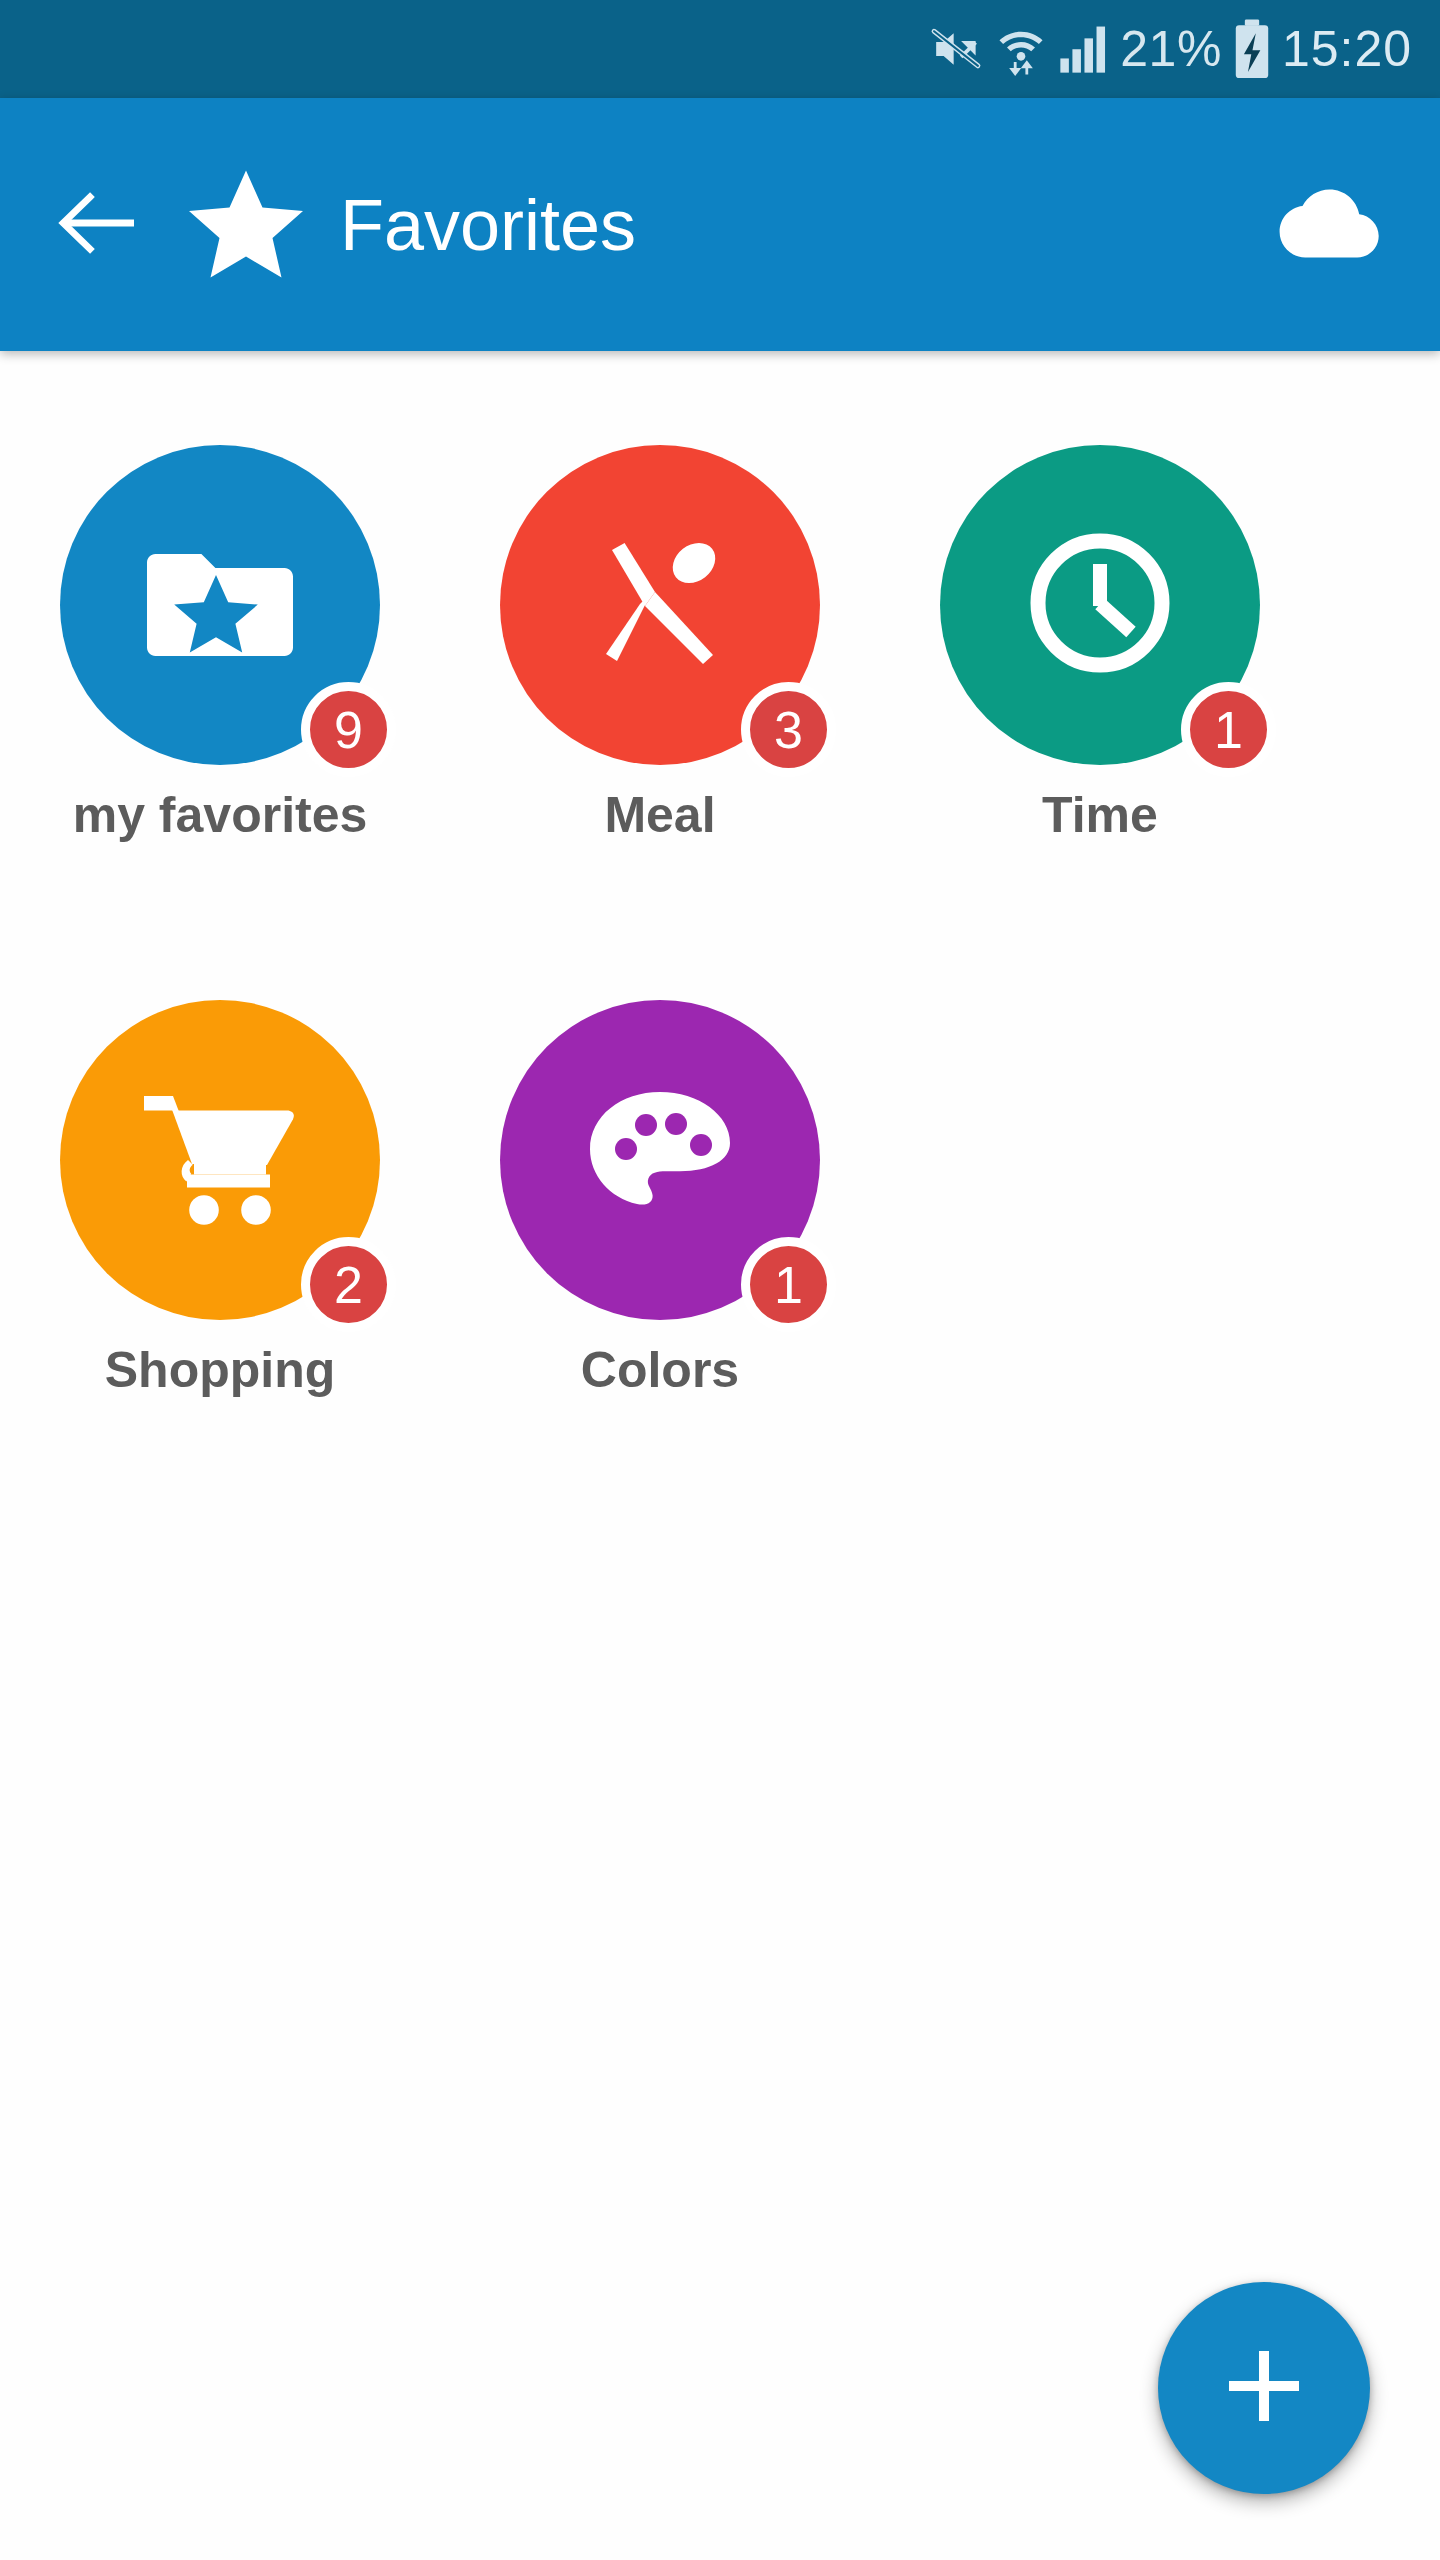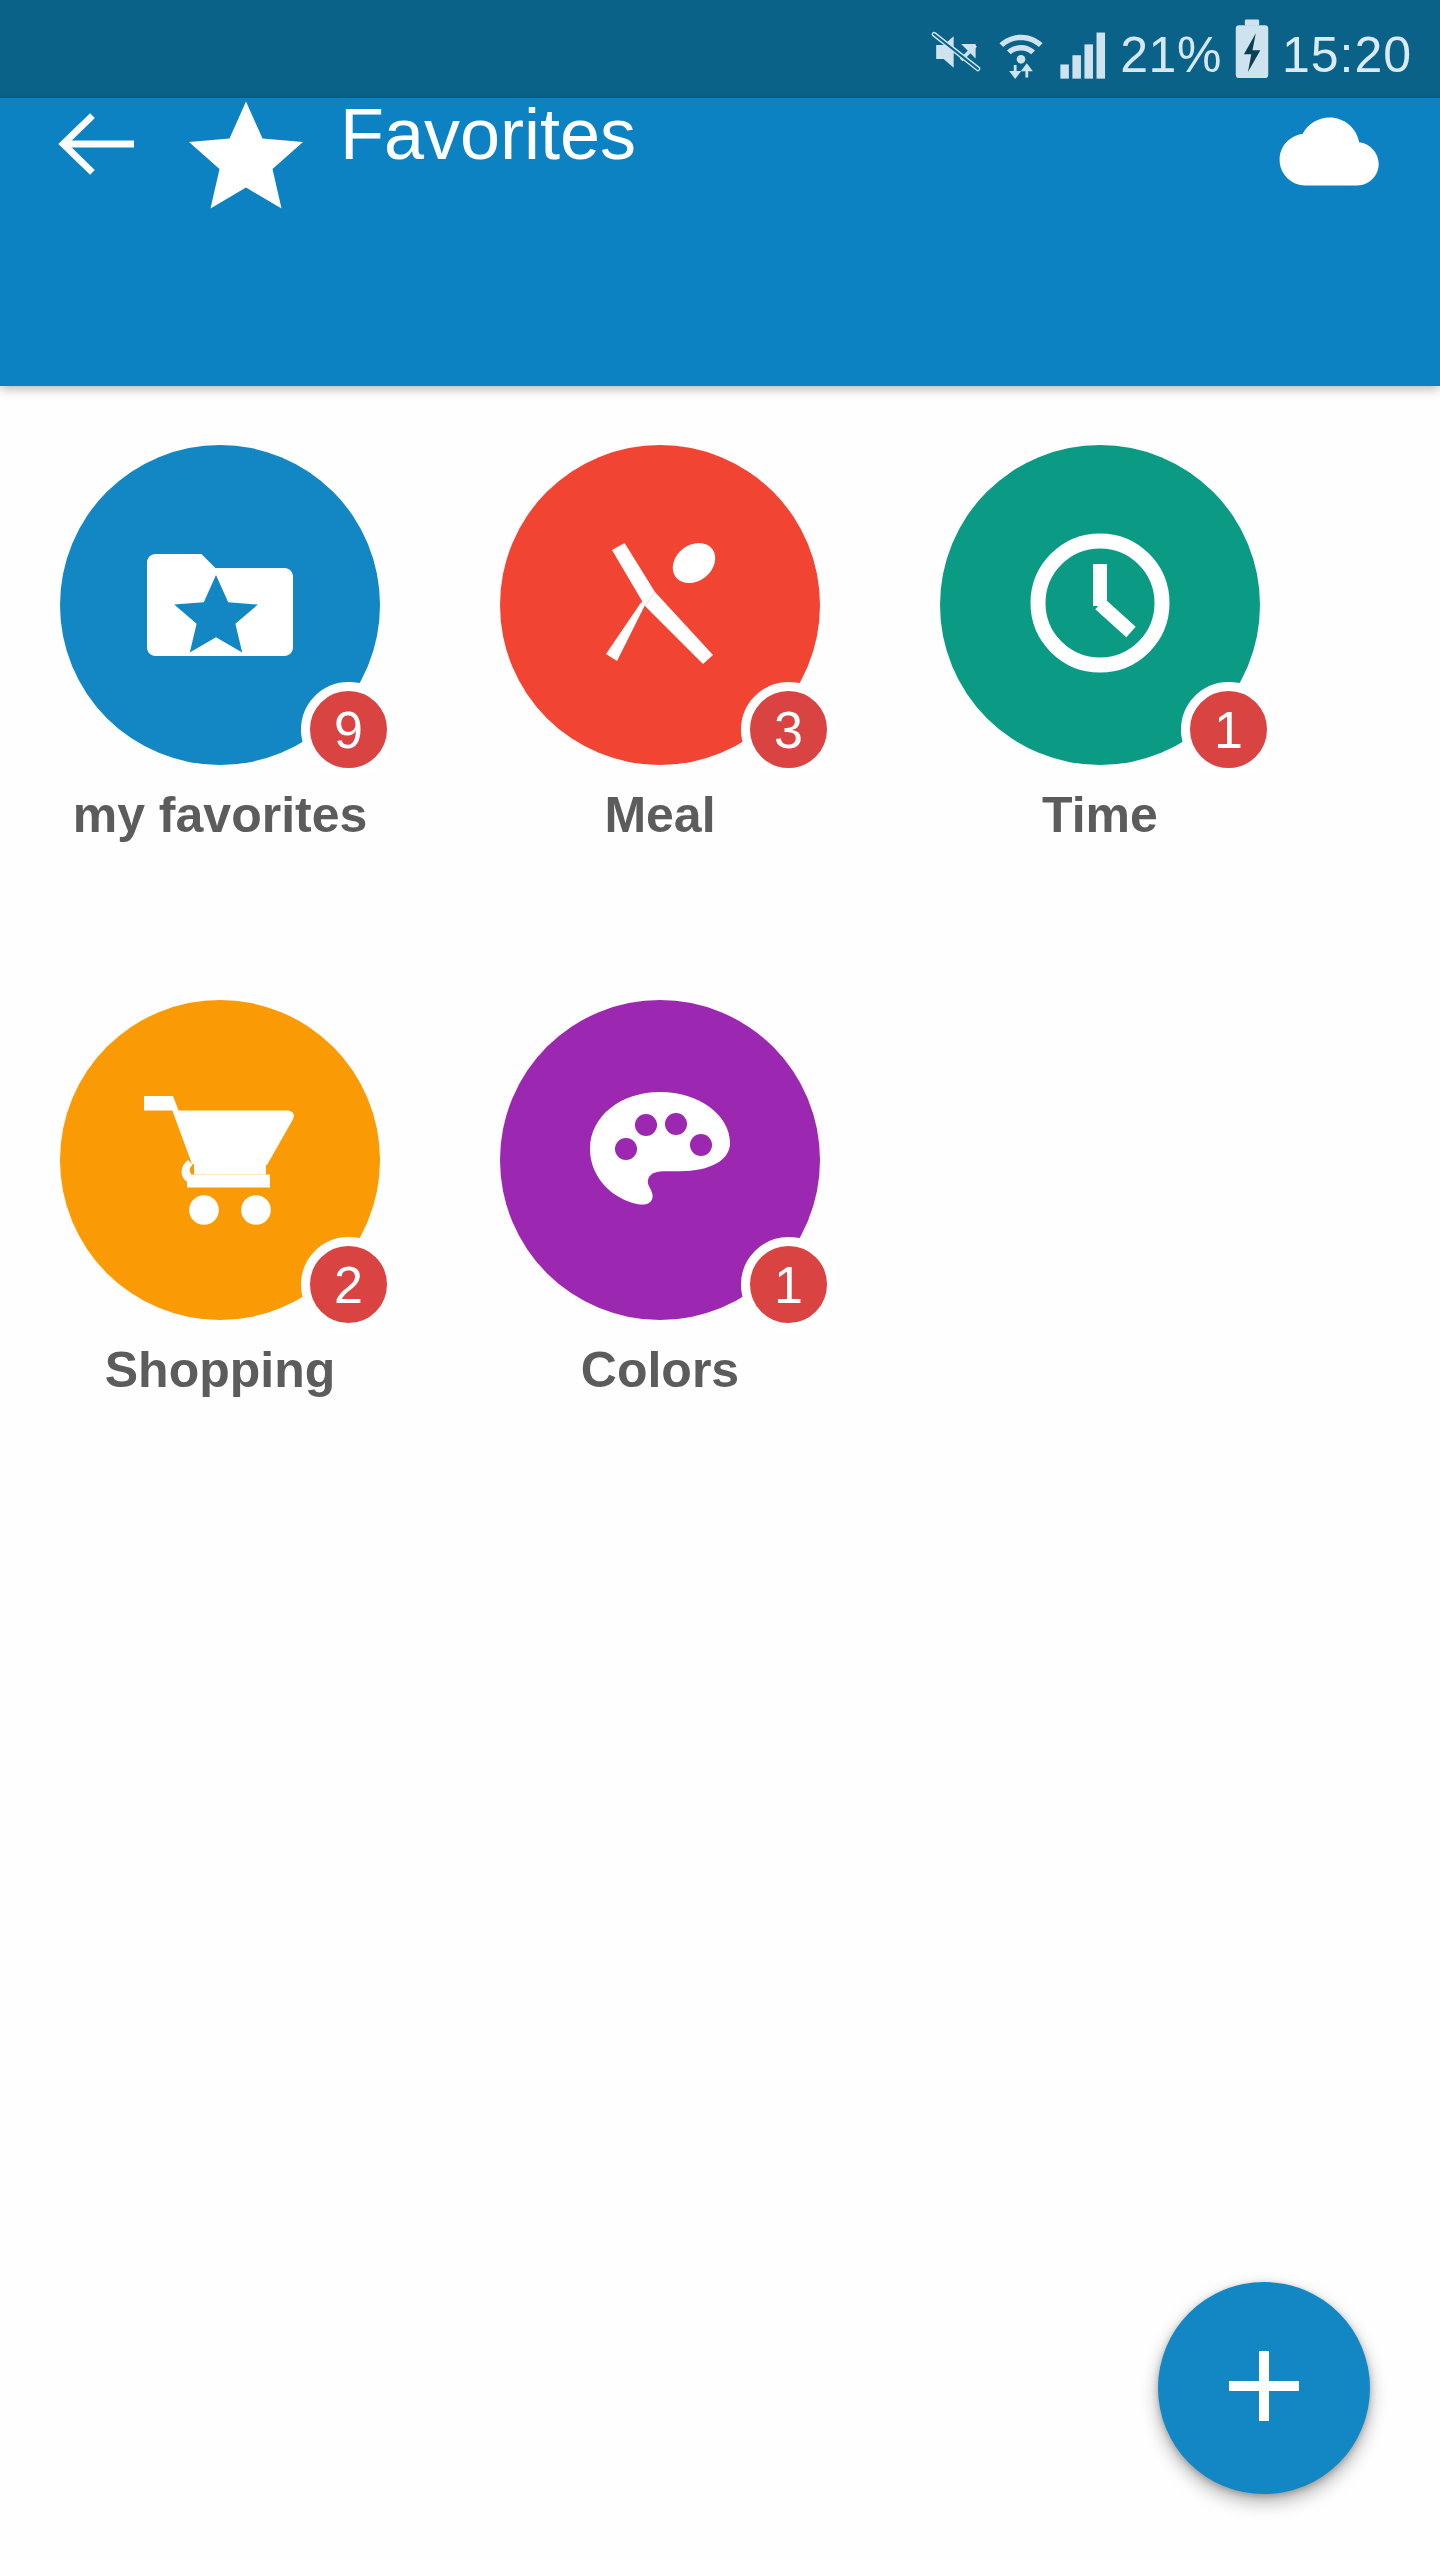--- a/index.html
+++ b/index.html
@@ -23,21 +23,21 @@
     height: 98px;
     background: #0a6289;
     display: flex;
     align-items: center;
     justify-content: flex-end;
     padding-right: 28px;
     box-sizing: border-box;
   }
   .status-items {
     display: flex;
-    align-items: flex-end;
+    align-items: center;
     gap: 10px;
   }
   .sb-icon {
     display: inline-flex;
     align-items: center;
     justify-content: center;
   }
   .sb-text {
     color: #d6e7ef;
     font-size: 50px;
@@ -51,24 +51,24 @@
     font-weight: 400;
     letter-spacing: 1px;
     line-height: 1;
   }
 
   
   .app-bar {
     position: absolute;
     top: 98px; left: 0;
     width: 1440px;
-    height: 288px;
+    height: 253px;
     background: #0d82c3;
     display: flex;
-    align-items: flex-start;
+    align-items: center;
     box-sizing: border-box;
     padding: 0 40px 0 50px;
     box-shadow: 0 3px 10px rgba(0,0,0,0.28);
     z-index: 5;
   }
   .back-btn {
     width: 96px;
     height: 96px;
     display: flex;
     align-items: center;

